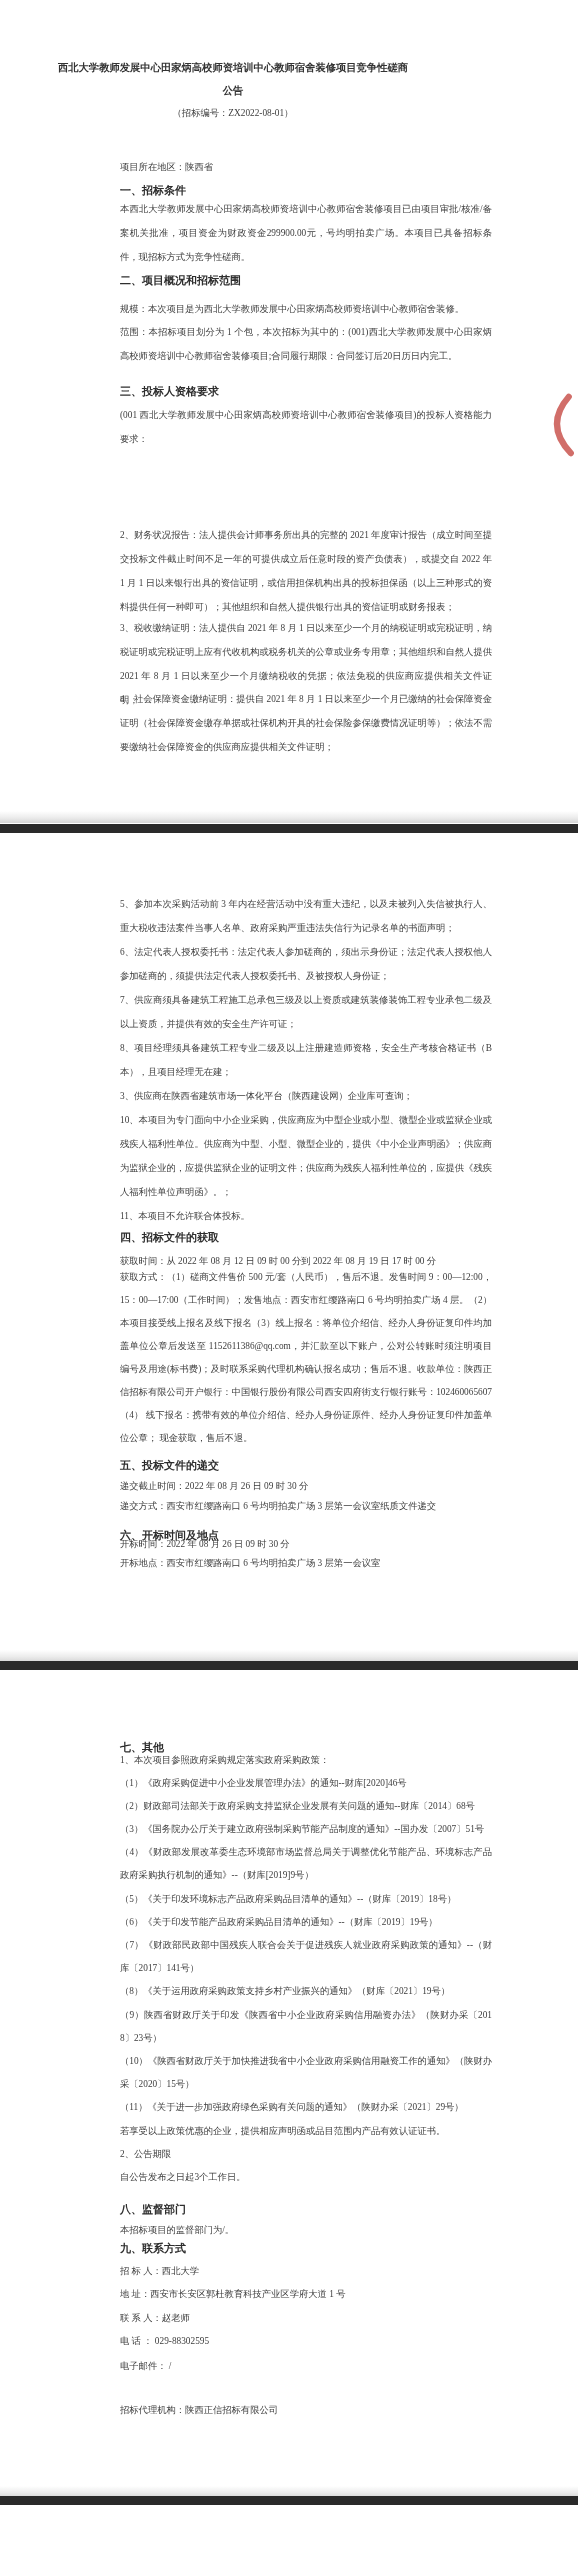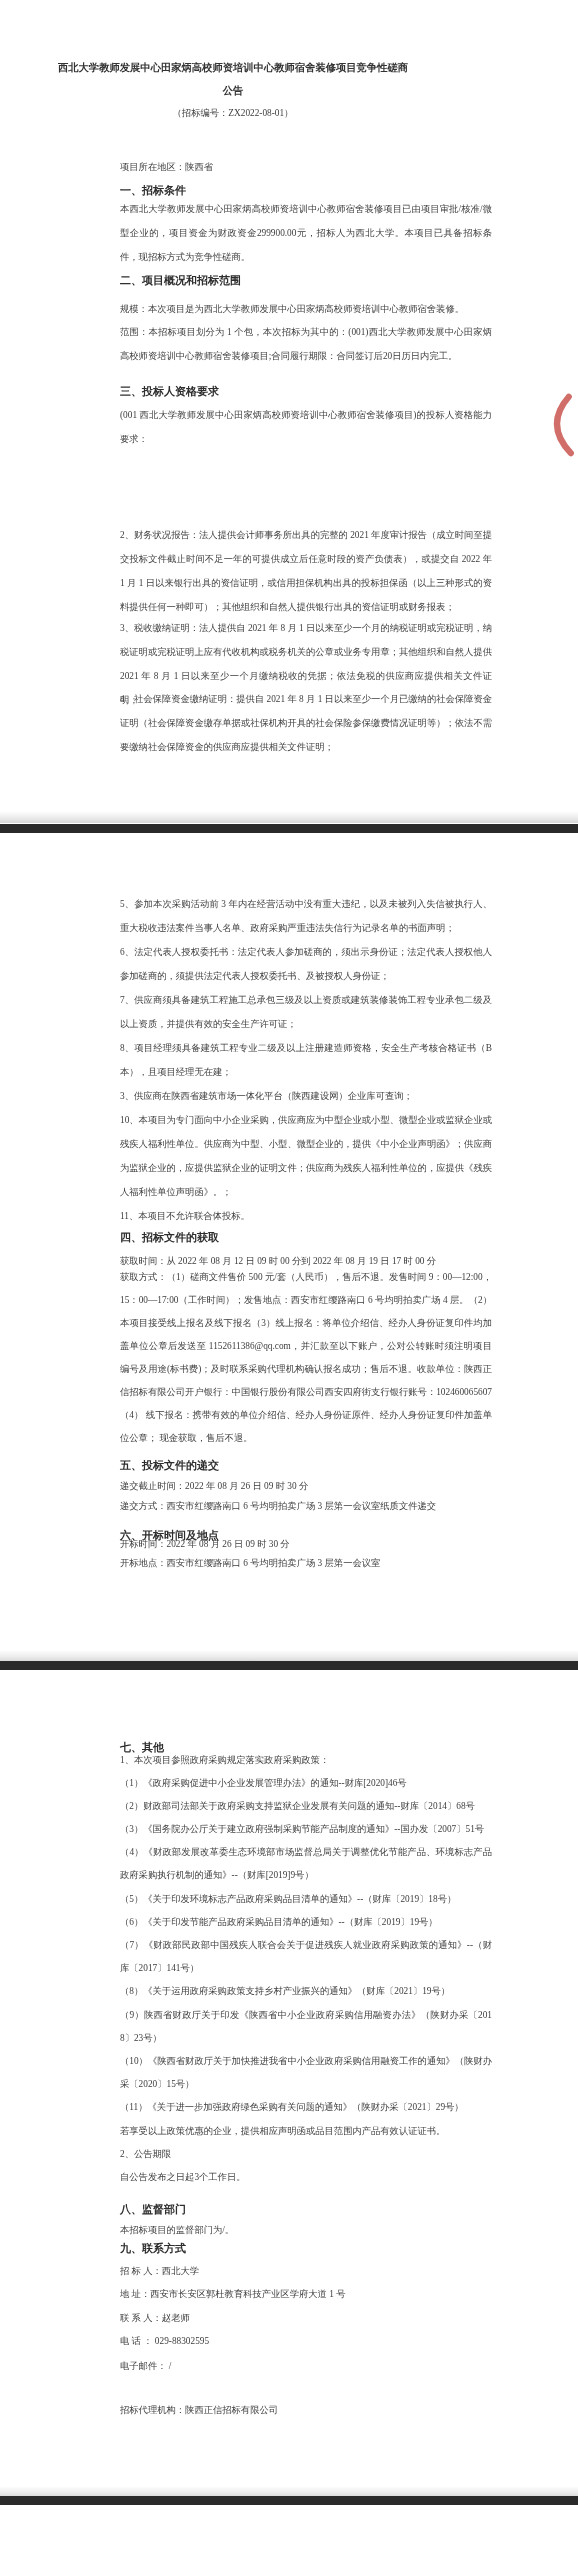--- a/index.html
+++ b/index.html
@@ -29,21 +29,21 @@
 
 <div id="canvas">
 
   <div class="center title" style="top:56px">西北大学教师发展中心田家炳高校师资培训中心教师宿舍装修项目竞争性磋商</div>
   <div class="center title" style="top:79px">公告</div>
   <div class="center subtitle" style="top:102px">（招标编号：ZX2022-08-01）</div>
 
   <div class="abs p nowrap" style="top:155px">项目所在地区：陕西省</div>
 
   <div class="h" style="top:178px">一、招标条件</div>
-  <div class="abs p" style="top:197px">本西北大学教师发展中心田家炳高校师资培训中心教师宿舍装修项目已由项目审批/核准/微型企业的，项目资金为财政资金299900.00元，招标人为西北大学。本项目已具备招标条件，现招标方式为竞争性磋商。</div>
+  <div class="abs p" style="top:197px">本西北大学教师发展中心田家炳高校师资培训中心教师宿舍装修项目已由项目审批/核准/备案机关批准，项目资金为财政资金299900.00元，号均明拍卖广场。本项目已具备招标条件，现招标方式为竞争性磋商。</div>
 
   <div class="h" style="top:268px">二、项目概况和招标范围</div>
   <div class="abs p nowrap" style="top:297px">规模：本次项目是为西北大学教师发展中心田家炳高校师资培训中心教师宿舍装修。</div>
   <div class="abs p" style="top:320px">范围：本招标项目划分为 1 个包，本次招标为其中的：(001)西北大学教师发展中心田家炳高校师资培训中心教师宿舍装修项目;合同履行期限：合同签订后20日历日内完工。</div>
 
   <div class="h" style="top:379px">三、投标人资格要求</div>
   <div class="abs p" style="top:403px">(001 西北大学教师发展中心田家炳高校师资培训中心教师宿舍装修项目)的投标人资格能力要求：</div>
   <div class="abs p" style="top:523px">2、财务状况报告：法人提供会计师事务所出具的完整的 2021 年度审计报告（成立时间至提交投标文件截止时间不足一年的可提供成立后任意时段的资产负债表），或提交自 2022 年 1 月 1 日以来银行出具的资信证明，或信用担保机构出具的投标担保函（以上三种形式的资料提供任何一种即可）；其他组织和自然人提供银行出具的资信证明或财务报表；</div>
   <div class="abs p" style="top:616px">3、税收缴纳证明：法人提供自 2021 年 8 月 1 日以来至少一个月的纳税证明或完税证明，纳税证明或完税证明上应有代收机构或税务机关的公章或业务专用章；其他组织和自然人提供 2021 年 8 月 1 日以来至少一个月缴纳税收的凭据；依法免税的供应商应提供相关文件证明；</div>
   <div class="abs p" style="top:687px">4、社会保障资金缴纳证明：提供自 2021 年 8 月 1 日以来至少一个月已缴纳的社会保障资金证明（社会保障资金缴存单据或社保机构开具的社会保险参保缴费情况证明等）；依法不需要缴纳社会保障资金的供应商应提供相关文件证明；</div>

